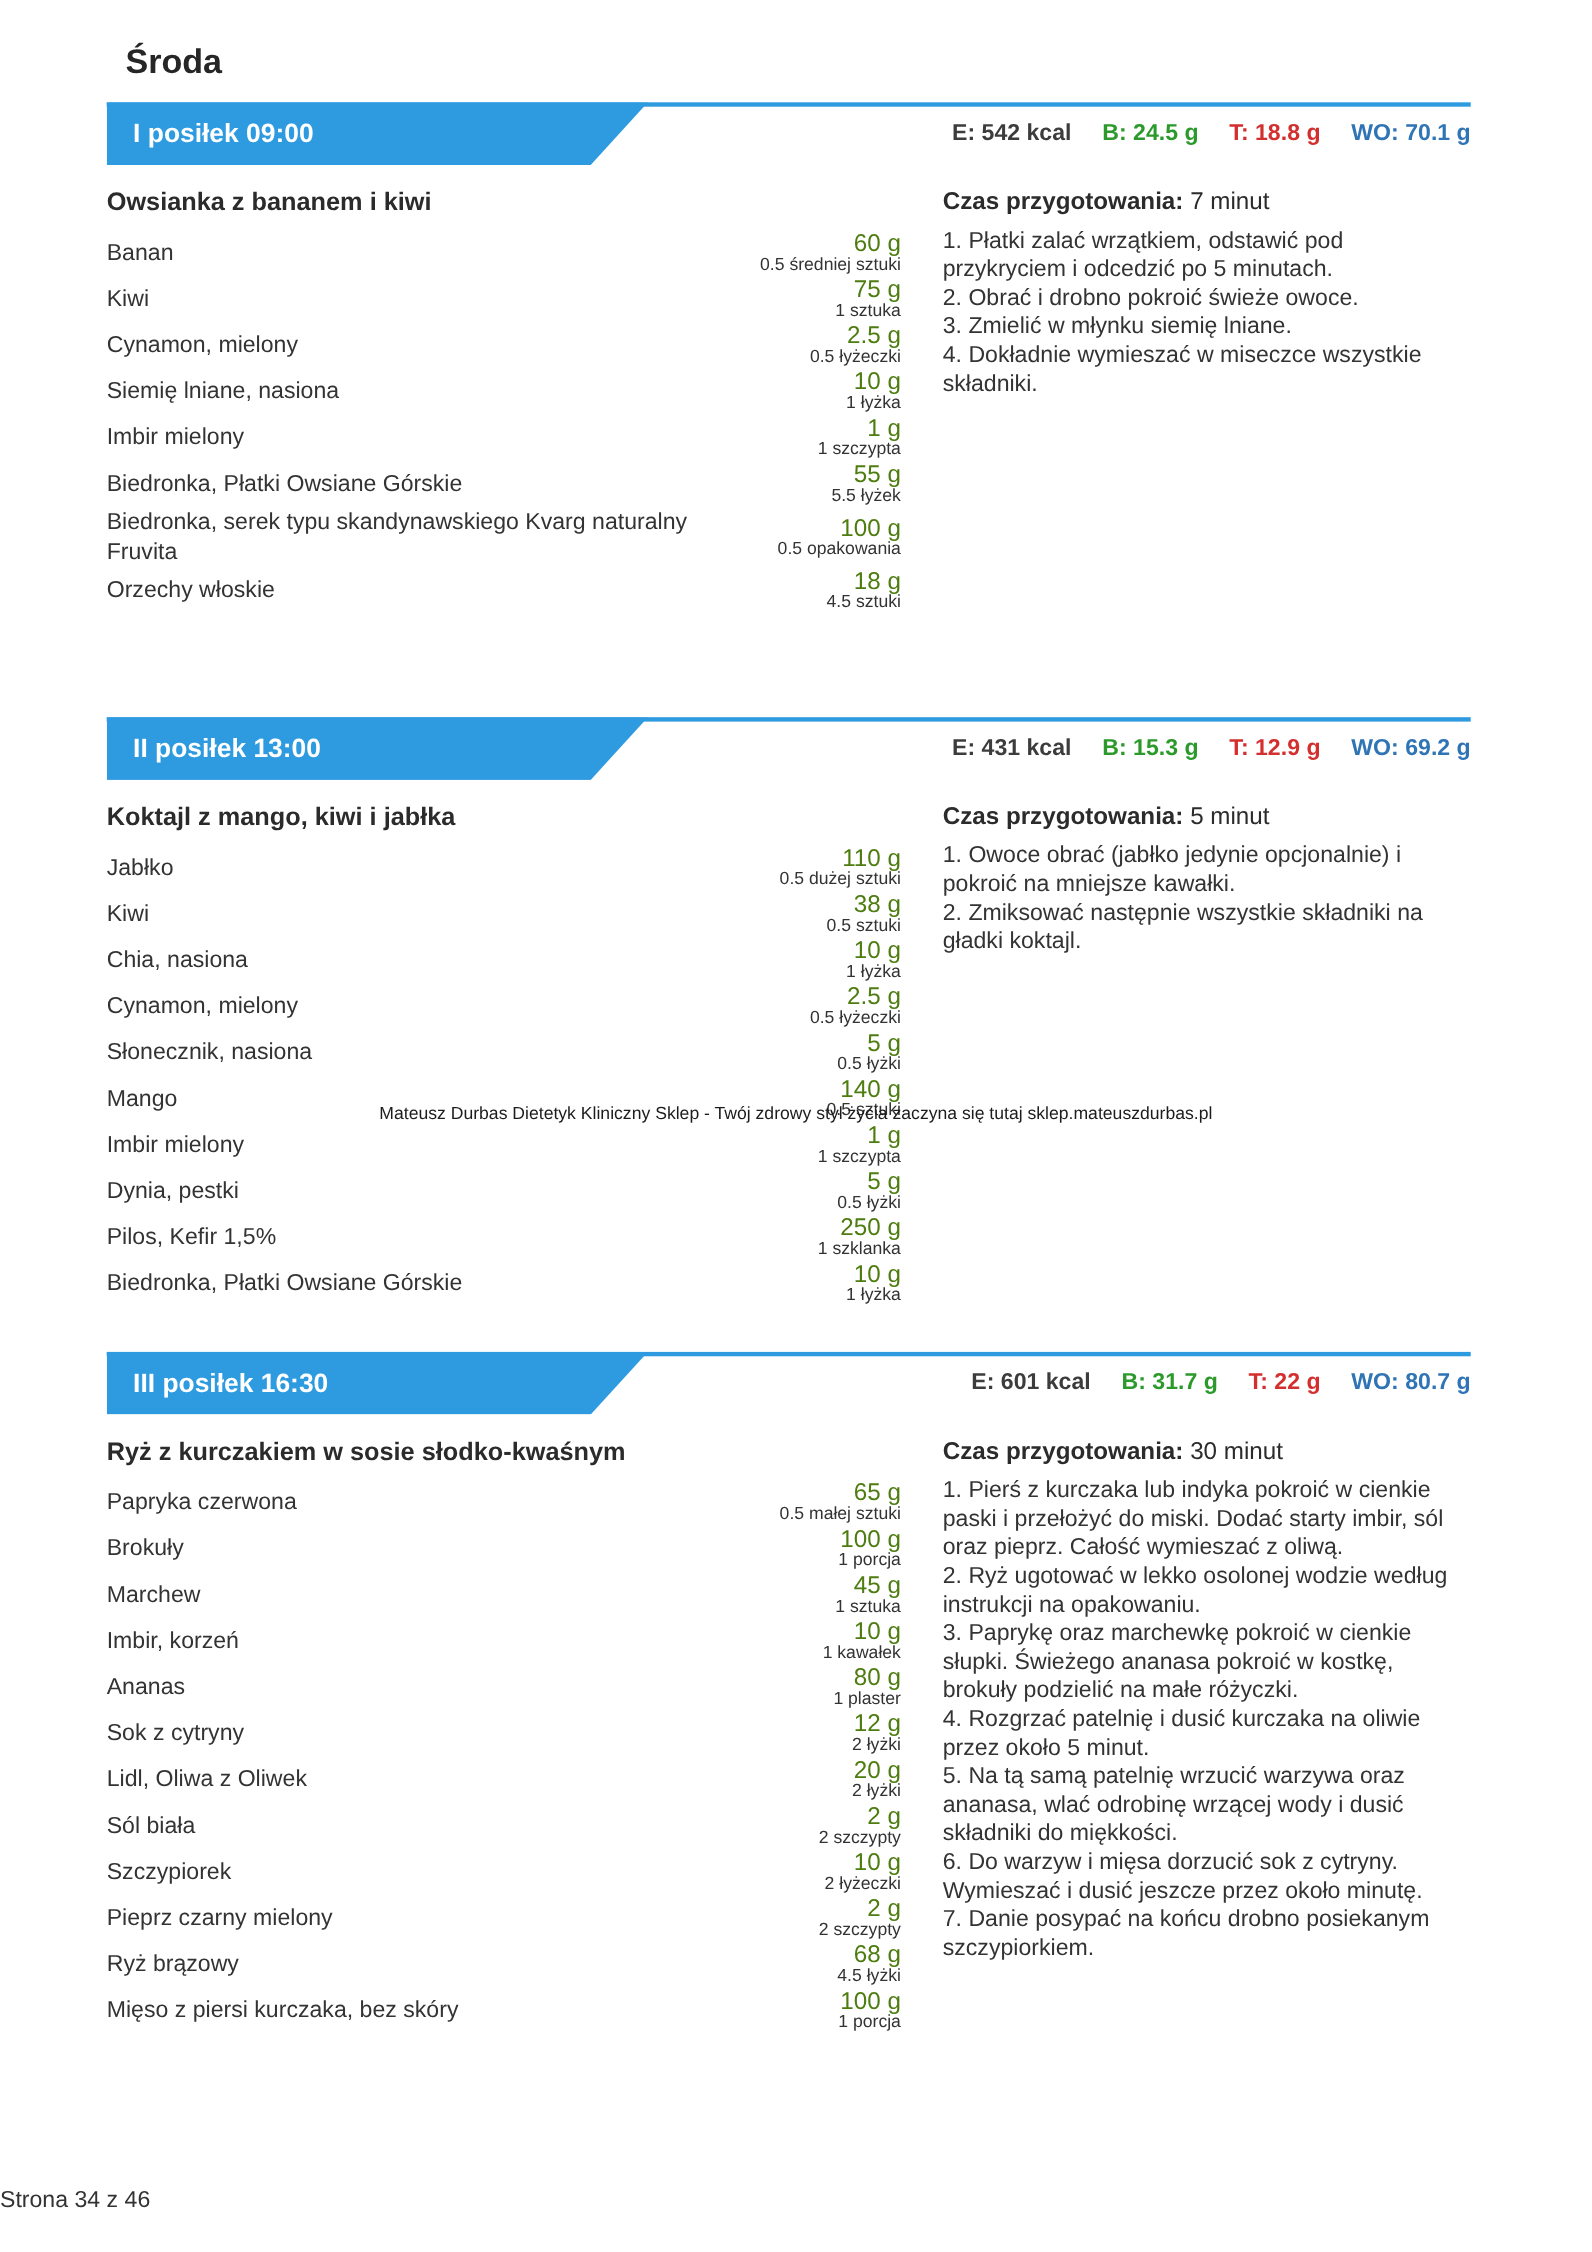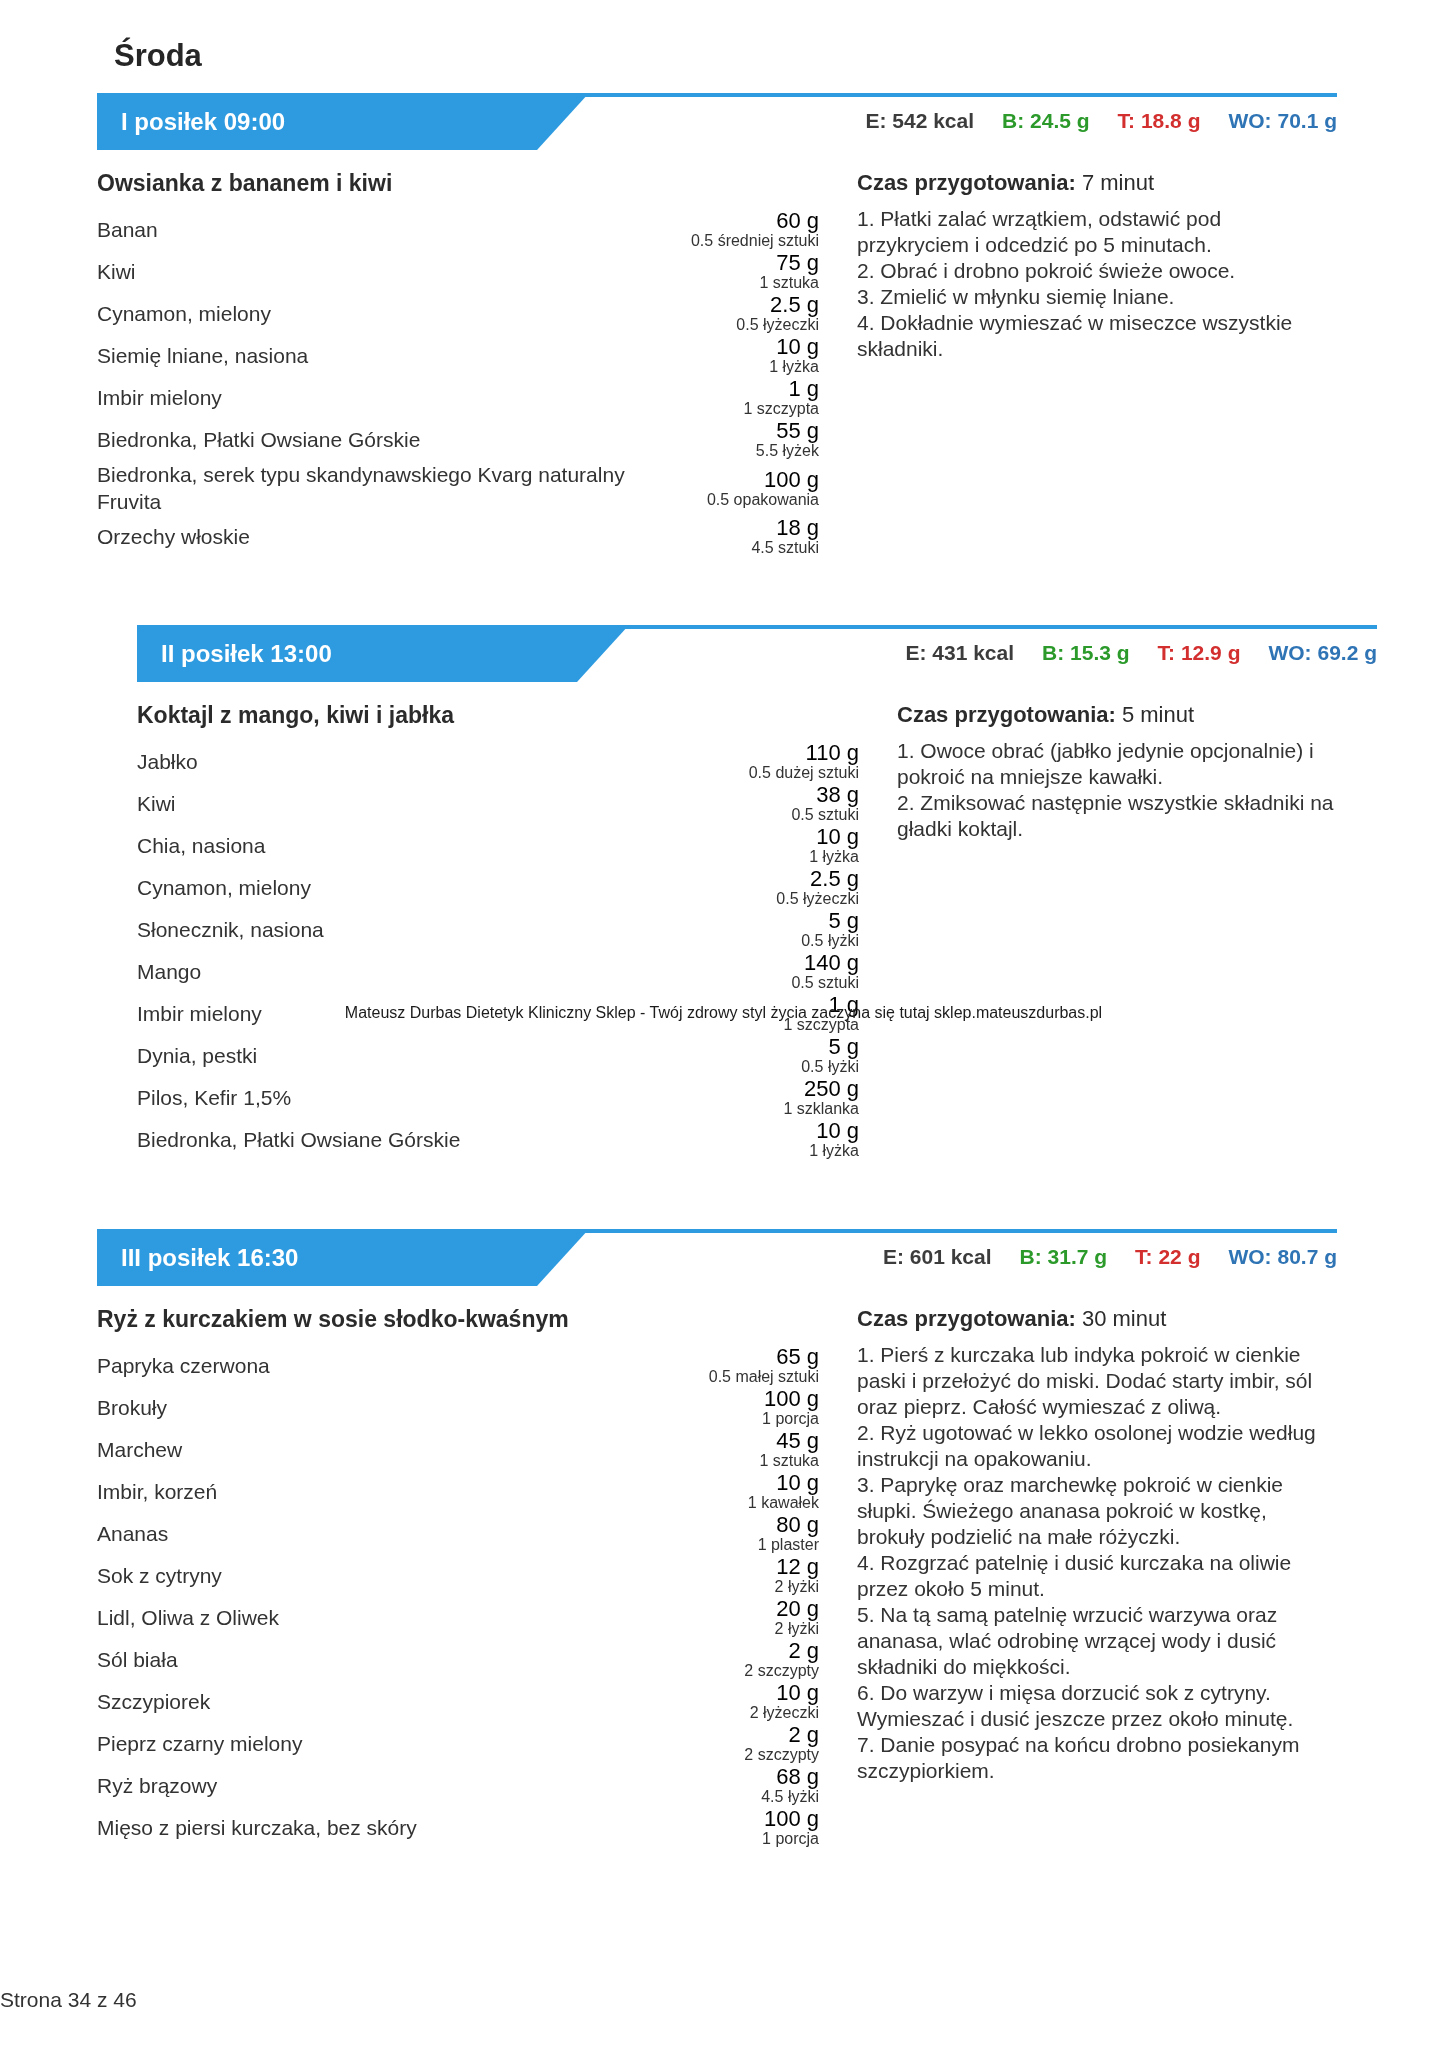--- a/index.html
+++ b/index.html
@@ -25,21 +25,21 @@
 
   .content { display:flex; justify-content:space-between; padding-top:76px; }
   .col-left { width:722px; }
   .col-right { width:480px; }
 
   .recipe-title { font-size:23px; font-weight:bold; color:#2B2B2B; line-height:28px; margin-bottom:12px; }
 
   .ingredient-row { display:flex; justify-content:space-between; align-items:center; min-height:40px; margin-bottom:1px; }
   .ing-name { font-size:21px; color:#333333; max-width:548px; line-height:27px; }
   .ing-amt { width:160px; text-align:right; }
-  .amt-g { font-size:22px; line-height:23px; color:#000000; }
+  .amt-g { font-size:22px; line-height:23px; color:#4d7c0f; }
   .amt-unit { font-size:16px; line-height:18px; color:#333333; }
 
   .prep { font-size:22px; line-height:28px; color:#2B2B2B; }
   .prep-label { font-weight:bold; }
   .steps { margin-top:9px; }
   .step { font-size:21px; line-height:26px; color:#333333; }
 
   .watermark { position:absolute; top:1004px; left:0; width:100%; text-align:center; font-size:16px; color:#1c1c1c; z-index:5; }
   .footer { position:absolute; top:1988px; left:0; width:100%; text-align:left; font-size:21px; color:#333333; }
 </style>
@@ -143,21 +143,21 @@
             <div class="step">2. Obrać i drobno pokroić świeże owoce.</div>
 
             <div class="step">3. Zmielić w młynku siemię lniane.</div>
 
             <div class="step">4. Dokładnie wymieszać w miseczce wszystkie składniki.</div>
           </div>
       </div>
     </div>
   </section>
 
-  <section class="meal" style="top:625px;margin-left:40px;">
+  <section class="meal" style="top:652px;">
     <div class="topline"></div>
     <div class="banner">
       <span>II posiłek 13:00</span>
     </div>
     <div class="nutrition">
       <span class="n-e">E: 431 kcal</span>
       <span class="n-b">B: 15.3 g</span>
       <span class="n-t">T: 12.9 g</span>
       <span class="n-wo">WO: 69.2 g</span>
     </div>

